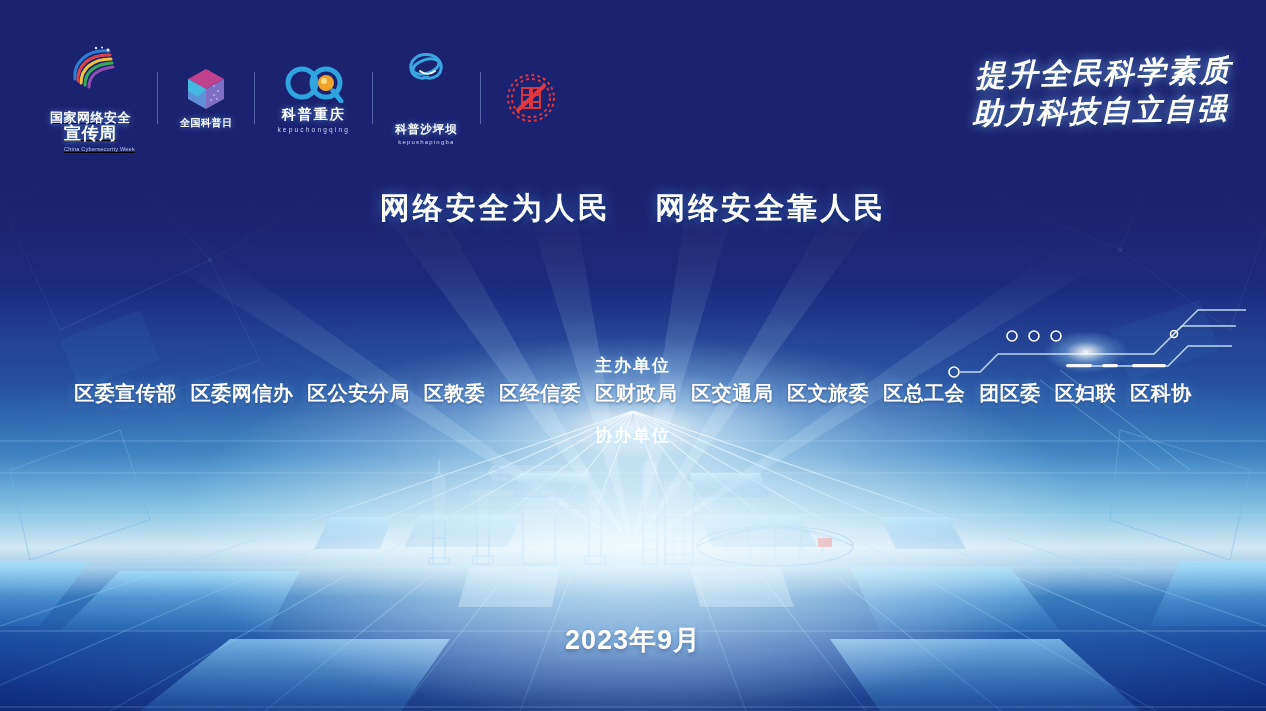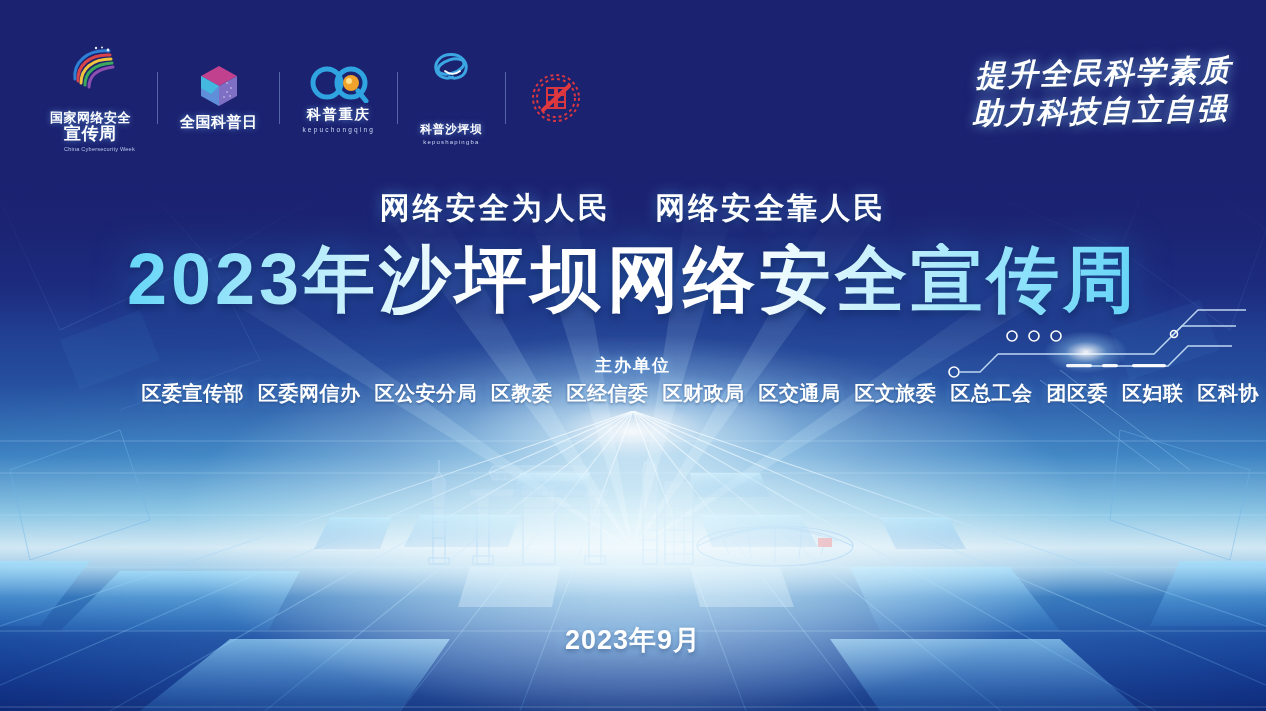--- a/index.html
+++ b/index.html
@@ -73,30 +73,30 @@
   }
   .logo-cn{
     color:#ffffff;font-weight:700;letter-spacing:.5px;
     text-shadow:0 0 6px rgba(120,190,255,.6);
   }
   .logo-en{
     color:#cdd8f5;letter-spacing:.3px;
   }
 
   
-  .lg1{display:flex;align-items:center;gap:16px;}
+  .lg1{display:flex;align-items:center;gap:16px;text-decoration:underline;}
   .lg1 .swoosh{position:relative;width:46px;height:52px;}
   .lg1 .txt{display:flex;flex-direction:column;align-items:flex-start;line-height:1.08;}
   .lg1 .t1{font-size:13px;}
   .lg1 .t2{font-size:17px;padding-left:14px;}
   .lg1 .t3{font-size:5.6px;padding-left:14px;margin-top:2px;color:#b9c6ea;letter-spacing:.2px;}
 
   
   .lg2 .cube{width:44px;height:46px;margin-bottom:4px;}
-  .lg2 .cap{font-size:15px;font-family:Liberation Serif, serif;}
+  .lg2 .cap{font-size:10px;font-family:Liberation Serif, serif;}
 
   
   .lg3 .mark{width:62px;height:40px;margin-bottom:3px;}
   .lg3 .cap{font-size:14px;letter-spacing:2px;}
   .lg3 .pinyin{font-size:6.5px;letter-spacing:2.2px;margin-top:2px;}
 
   
   .lg4 .mark{width:52px;height:44px;margin-bottom:3px;}
   .lg4 .cap{font-size:11.5px;letter-spacing:1px;margin-top:36px;}
   .lg4 .pinyin{font-size:6px;letter-spacing:1.2px;margin-top:2px;}
@@ -145,21 +145,21 @@
     position:absolute;left:0;right:0;
     text-align:center;color:#ffffff;
     font-size:17px;font-weight:700;letter-spacing:2px;
     text-shadow:0 0 10px rgba(120,200,255,.6);
   }
   .org-label.l1{top:354px;}
   .org-label.l2{top:424px;}
 
   .org-list{
     position:absolute;left:0;right:0;
-    text-align:right;color:#ffffff;
+    text-align:center;color:#ffffff;
     font-size:20px;font-weight:700;letter-spacing:.5px;
     text-shadow:0 0 10px rgba(110,190,255,.5), 0 1px 3px rgba(0,15,60,.5);
   }
   .org-list.r1{top:380px;}
   .org-list.r2{top:452px;font-size:19px;}
   .org-list span{margin:0 7px;}
 
   .datetext{
     position:absolute;left:0;right:0;top:622px;
     text-align:center;color:#ffffff;
@@ -495,21 +495,20 @@
     <div>提升全民科学素质</div>
     <div>助力科技自立自强</div>
   </div>
 
   <div class="subhead">
     <span>网络安全为人民</span>
     <span class="gap"></span>
     <span>网络安全靠人民</span>
   </div>
 
-  <div class="maintitle">2023年沙坪坝网络安全宣传周</div>
 
   <svg class="circuit" viewBox="0 0 330 120">
     <g stroke="#cfe7fb" stroke-width="1.4" fill="none" opacity="0.9">
       <path d="M24,82 L44,82 L62,64 L200,64"></path>
       <path d="M200,64 L218,64 L246,36 L300,36"></path>
       <path d="M236,46 L262,20 L310,20"></path>
       <path d="M150,76 L232,76 L252,56 L296,56"></path>
     </g>
     <g fill="none" stroke="#ffffff" stroke-width="1.6">
       <circle cx="18" cy="82" r="5"></circle>
@@ -522,16 +521,17 @@
       <rect x="130" y="74" width="26" height="3.2" rx="1.6"></rect>
       <rect x="166" y="74" width="16" height="3.2" rx="1.6"></rect>
       <rect x="196" y="74" width="34" height="3.2" rx="1.6"></rect>
     </g>
   </svg>
   <div class="circuit-flare"></div>
 
   <div class="org-label l1">主办单位</div>
   <div class="org-list r1"><span>区委宣传部</span><span>区委网信办</span><span>区公安分局</span><span>区教委</span><span>区经信委</span><span>区财政局</span><span>区交通局</span><span>区文旅委</span><span>区总工会</span><span>团区委</span><span>区妇联</span><span>区科协</span></div>
 
+  <div class="org-label l2">协办单位</div>
 
   <div class="datetext">2023年9月</div>
 
 </div>
 
 </body></html>

